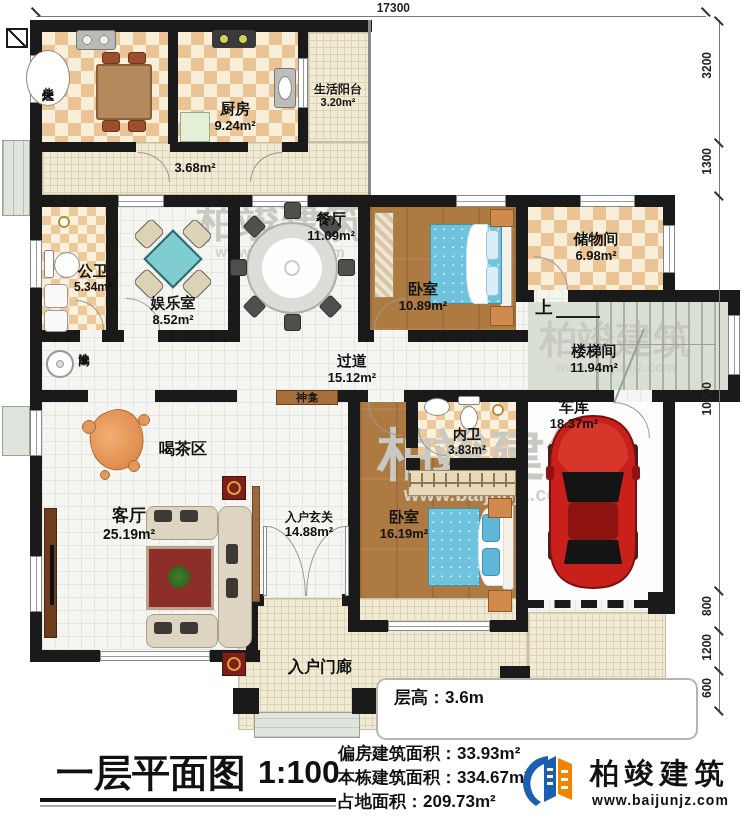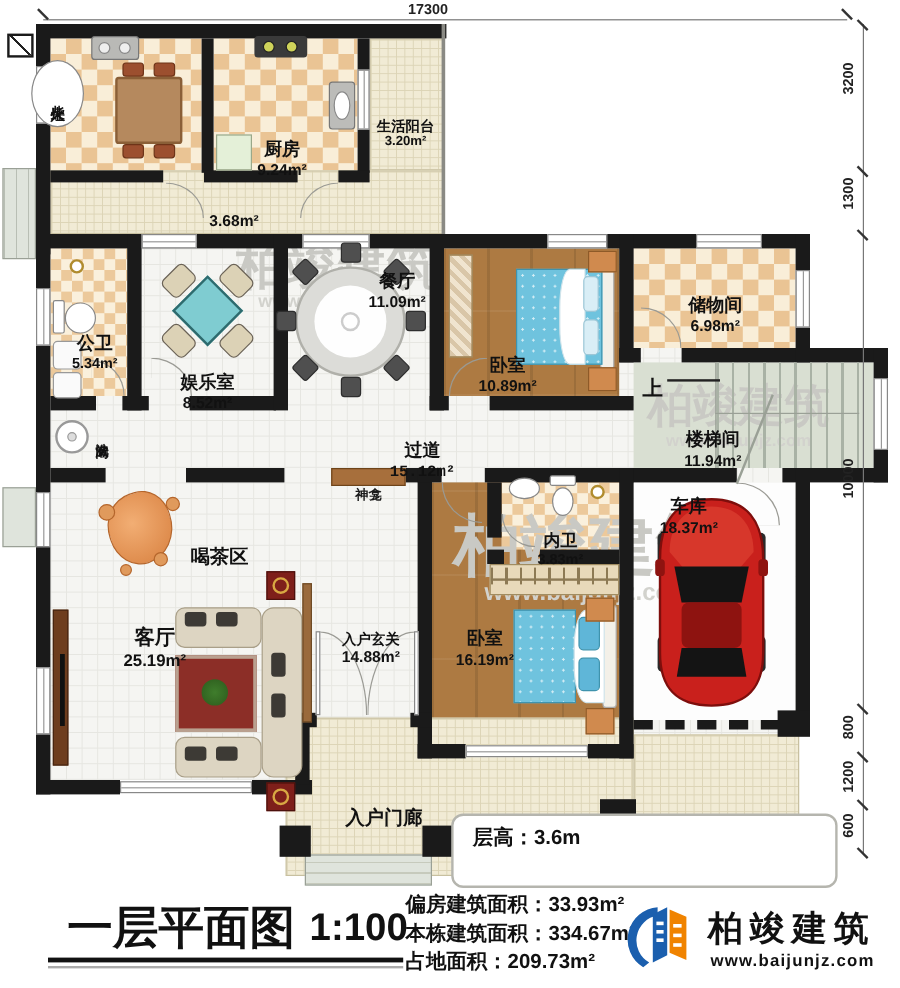--- a/index.html
+++ b/index.html
@@ -18,21 +18,21 @@
   
   .wall{background:#1a1a1a;}
   .win{background:#fff;border:1px solid #888;}
   .win.h::after{content:"";position:absolute;left:0;right:0;top:50%;height:1px;background:#999;}
   .win.v::after{content:"";position:absolute;top:0;bottom:0;left:50%;width:1px;background:#999;}
   .arc{border:1.5px solid #9a9a94;background:transparent;}
   .arc.tl{border-right:none;border-bottom:none;border-radius:100% 0 0 0;}
   .arc.tr{border-left:none;border-bottom:none;border-radius:0 100% 0 0;}
   .arc.bl{border-right:none;border-top:none;border-radius:0 0 0 100%;}
   
-  .rl{z-index:7;text-align:center;font-weight:700;line-height:1.18;margin-top:16px;}
+  .rl{z-index:7;text-align:center;font-weight:700;line-height:1.18;}
   .rl .nm{display:block;font-size:15px;}
   .rl .ar{display:block;font-size:13px;}
   .vtext{writing-mode:vertical-rl;text-orientation:upright;font-weight:700;line-height:1;letter-spacing:1px;}
   .wm{z-index:2;color:#c9c9c4;font-weight:900;text-align:center;line-height:1.05;pointer-events:none;}
   .wm .u{display:block;font-weight:700;color:#d2d2cd;}
   .dim{font-size:12px;font-weight:700;color:#222;}
   .dimv{writing-mode:vertical-rl;transform:rotate(180deg);font-size:12px;font-weight:700;color:#222;}
   .dimline{background:#777;}
   .tick{background:#333;transform:rotate(45deg);}
   .furn{z-index:5;}
@@ -277,21 +277,21 @@
     <span class="nm">厨房</span>
     <span class="ar">9.24m²</span>
   </div>
   <div class="abs rl" style="left:304px;top:82px;width:68px;">
     <span class="nm" style="font-size:12px;">生活阳台</span>
     <span class="ar" style="font-size:11px;">3.20m²</span>
   </div>
   <div class="abs rl" style="left:158px;top:160px;width:74px;">
     <span class="ar" style="font-size:13px;">3.68m²</span>
   </div>
-  <div class="abs rl" style="left:48px;top:262px;width:62px;">
+  <div class="abs rl" style="left:62px;top:262px;width:62px;">
     <span class="nm">公卫</span>
     <span class="ar" style="font-size:12px;">5.34m²</span>
   </div>
   <div class="abs rl" style="left:130px;top:294px;width:86px;">
     <span class="nm">娱乐室</span>
     <span class="ar">8.52m²</span>
   </div>
   <div class="abs rl" style="left:288px;top:210px;width:86px;">
     <span class="nm">餐厅</span>
     <span class="ar">11.09m²</span>
@@ -304,21 +304,21 @@
     <span class="nm">储物间</span>
     <span class="ar">6.98m²</span>
   </div>
   <div class="abs rl" style="left:532px;top:298px;width:24px;font-size:17px;">
     <span>上</span>
   </div>
   <div class="abs rl" style="left:548px;top:342px;width:92px;">
     <span class="nm">楼梯间</span>
     <span class="ar">11.94m²</span>
   </div>
-  <div class="abs rl" style="left:312px;top:352px;width:80px;font-family:Liberation Mono, monospace;">
+  <div class="abs rl" style="left:312px;top:352px;width:80px;">
     <span class="nm">过道</span>
     <span class="ar">15.12m²</span>
   </div>
   <div class="abs rl vtext" style="left:78px;top:344px;font-size:11px;">
     <span>洗漱间</span>
   </div>
   <div class="abs rl" style="left:280px;top:391px;width:54px;font-size:11px;color:#1a1a1a;z-index:8;">
     <span>神龛</span>
   </div>
   <div class="abs rl" style="left:150px;top:440px;width:66px;font-size:16px;">
@@ -344,21 +344,21 @@
     <span class="nm">车库</span>
     <span class="ar">18.37m²</span>
   </div>
   <div class="abs rl" style="left:262px;top:658px;width:116px;font-size:16px;">
     <span>入户门廊</span>
   </div>
 
   <div class="abs dimline" style="left:36px;top:16px;width:670px;height:1px;z-index:6;"></div>
   <div class="abs tick" style="left:30px;top:11px;width:12px;height:1.5px;z-index:6;"></div>
   <div class="abs tick" style="left:700px;top:11px;width:12px;height:1.5px;z-index:6;"></div>
-  <div class="abs dim" style="left:340px;top:1px;width:70px;text-align:left;z-index:6;">17300</div>
+  <div class="abs dim" style="left:340px;top:1px;width:70px;text-align:right;z-index:6;">17300</div>
 
   <div class="abs dimline" style="left:719px;top:20px;width:1px;height:692px;z-index:6;"></div>
   <div class="abs tick" style="left:713px;top:20px;width:12px;height:1.5px;z-index:6;"></div>
   <div class="abs tick" style="left:713px;top:142px;width:12px;height:1.5px;z-index:6;"></div>
   <div class="abs tick" style="left:713px;top:195px;width:12px;height:1.5px;z-index:6;"></div>
   <div class="abs tick" style="left:713px;top:590px;width:12px;height:1.5px;z-index:6;"></div>
   <div class="abs tick" style="left:713px;top:630px;width:12px;height:1.5px;z-index:6;"></div>
   <div class="abs tick" style="left:713px;top:670px;width:12px;height:1.5px;z-index:6;"></div>
   <div class="abs tick" style="left:713px;top:710px;width:12px;height:1.5px;z-index:6;"></div>
   <div class="abs dimv" style="left:700px;top:52px;z-index:6;">3200</div>

